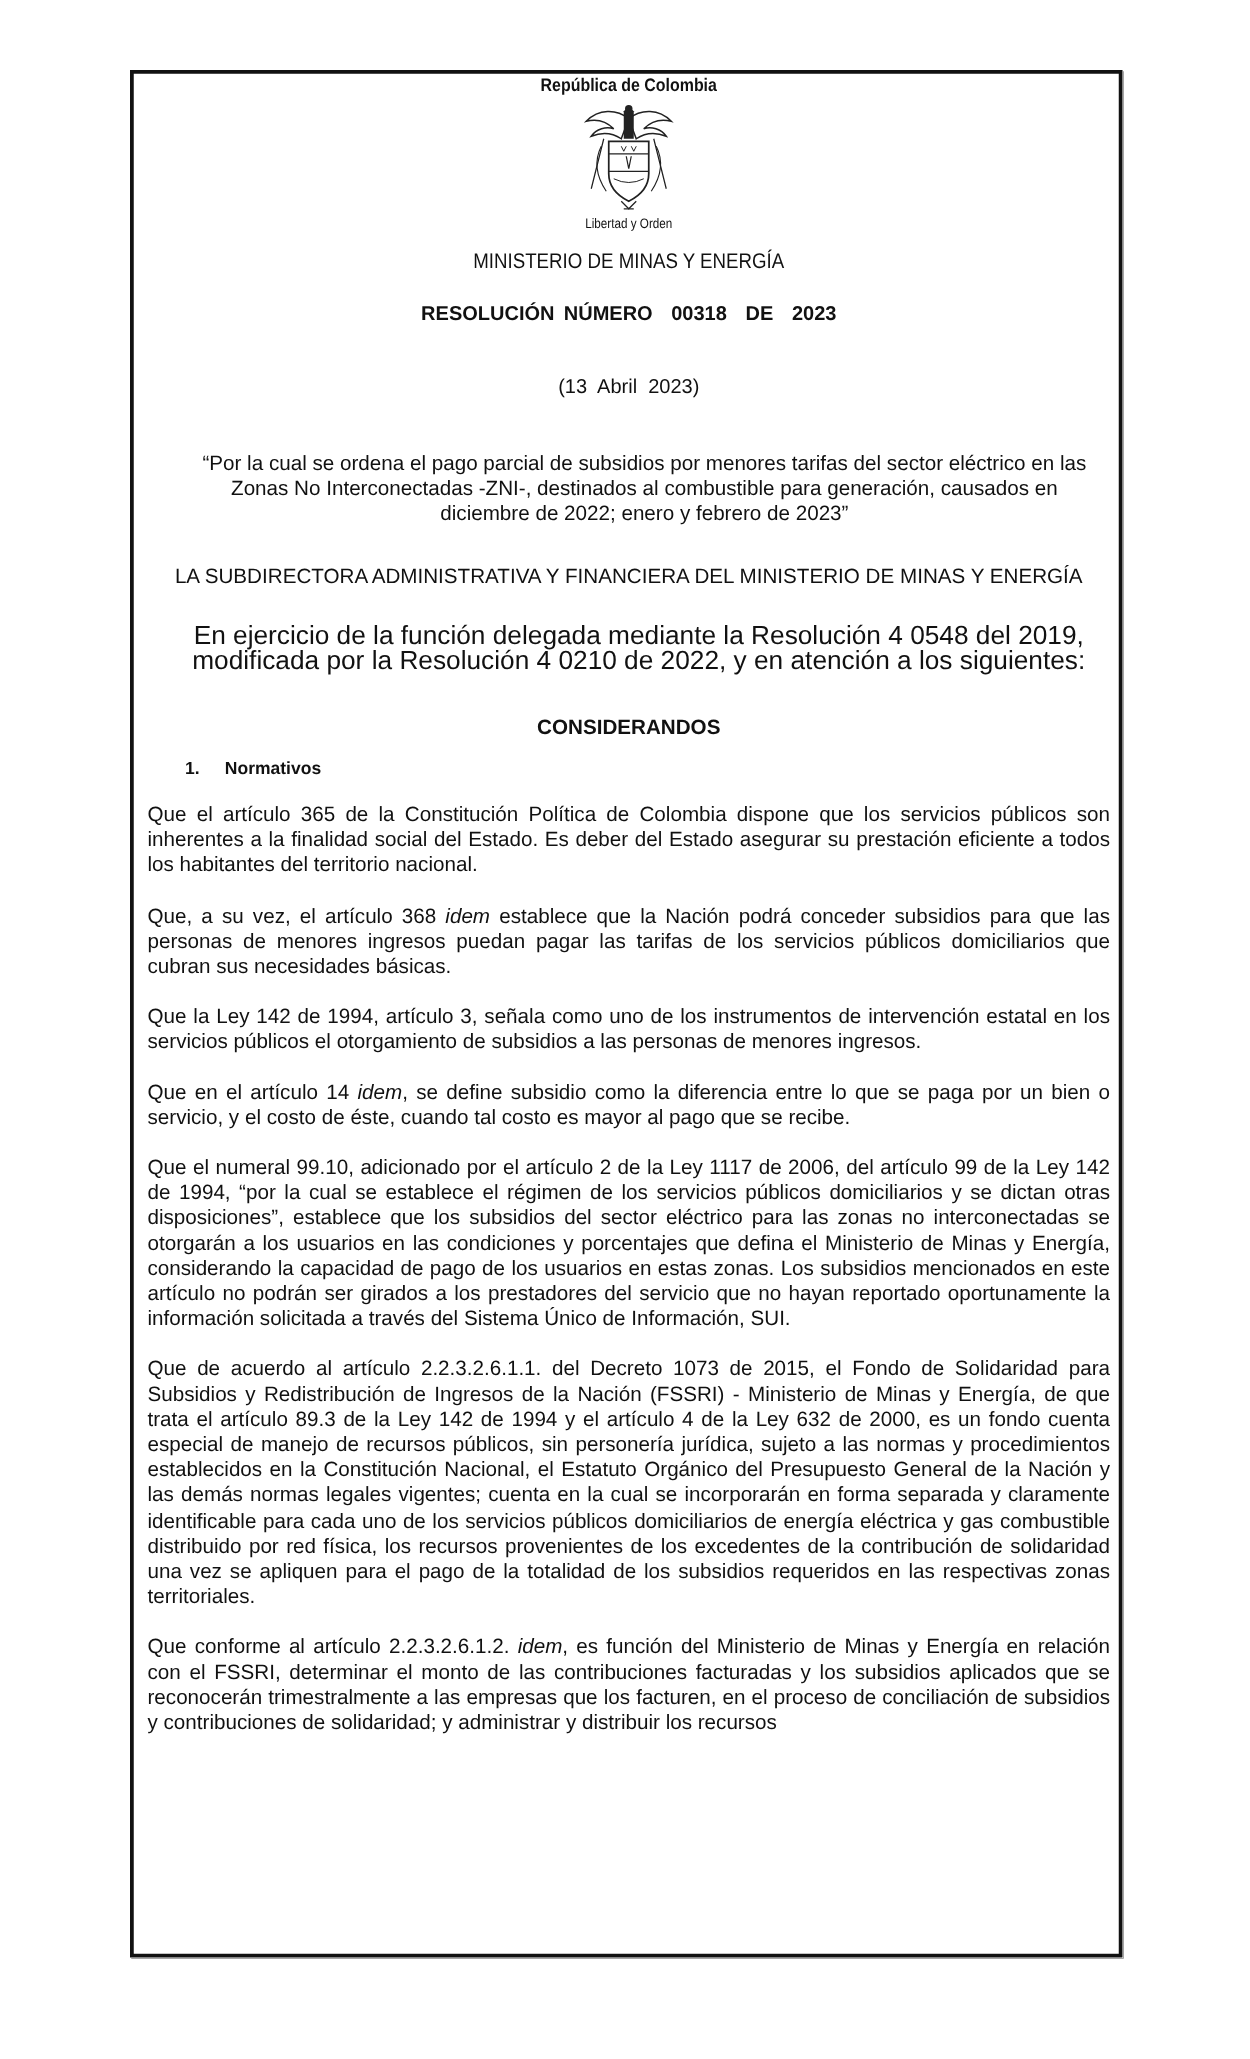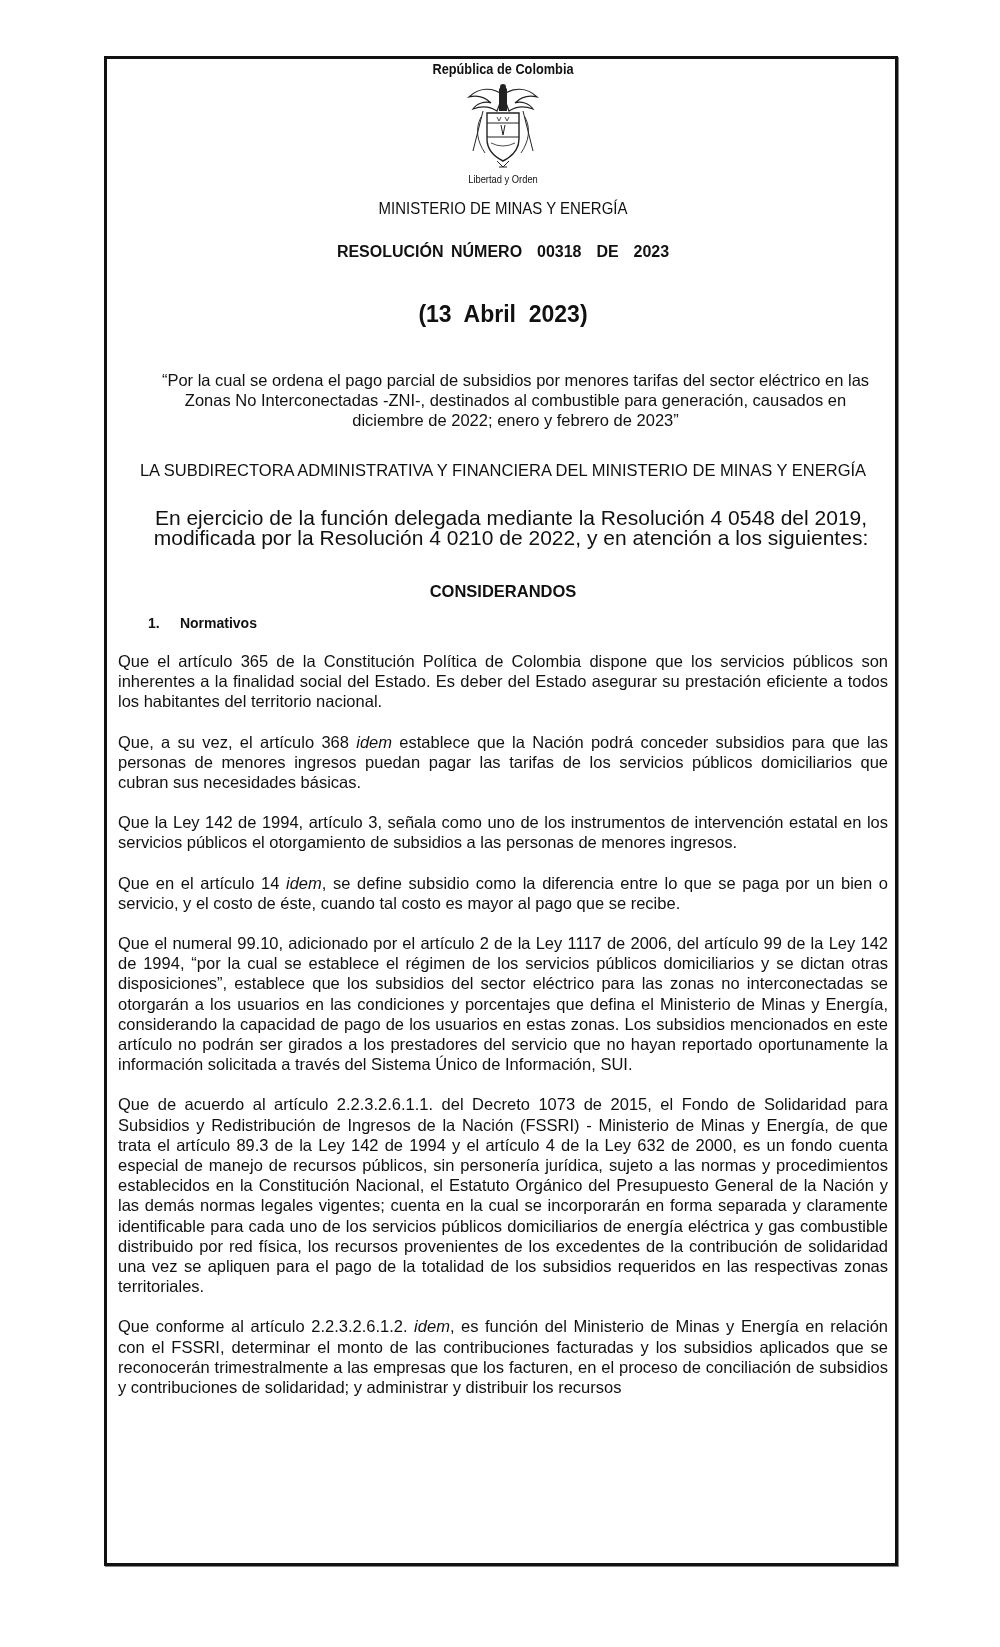--- a/index.html
+++ b/index.html
@@ -9,21 +9,21 @@
                 border: 3px solid #111; box-sizing: border-box;
                 box-shadow: 1px 1px 0 #888; }
     .content { position: absolute; left: 118px; top: 59px; width: 770px; }
     .center { text-align: center; }
     .republica { font-family: "Liberation Sans", sans-serif; font-weight: bold; font-size: 14.5px;
                  transform: scaleX(0.88); margin-top: 2px; }
     .emblem-wrap { display: flex; justify-content: center; margin-top: 4px; height: 92px; }
     .motto { font-size: 11px; transform: scaleX(0.85); margin-top: 0px; }
     .ministerio { font-size: 17px; transform: scaleX(0.88); margin-top: 14px; }
     .resolucion { font-weight: bold; font-size: 16px; margin-top: 24px; word-spacing: 3px; }
-    .fecha { font-weight: bold; font-size: 23px; margin-top: 40px; }
+    .fecha { font-weight: normal; font-size: 16px; margin-top: 40px; }
     .epigrafe { font-size: 16.5px; line-height: 20px; margin-top: 42px; padding: 0 4px; margin-left: 25px; }
     .autoridad { font-weight: normal; font-size: 16.5px; line-height: 20px; margin-top: 30px; }
     .delegacion { font-size: 21px; line-height: 20px; margin-top: 28px; padding-left: 16px; }
     .considerandos { font-weight: bold; font-size: 16.5px; margin-top: 34px; text-align: center; }
     .section-heading { font-weight: bold; font-size: 14px; margin-top: 14px; padding-left: 30px; }
     .section-heading .num { display: inline-block; width: 28px; }
     .para { font-size: 16.5px; line-height: 20.2px; text-align: justify; margin-top: 20px; }
     .para.first { margin-top: 20px; }
     .para i { }
   </style>

